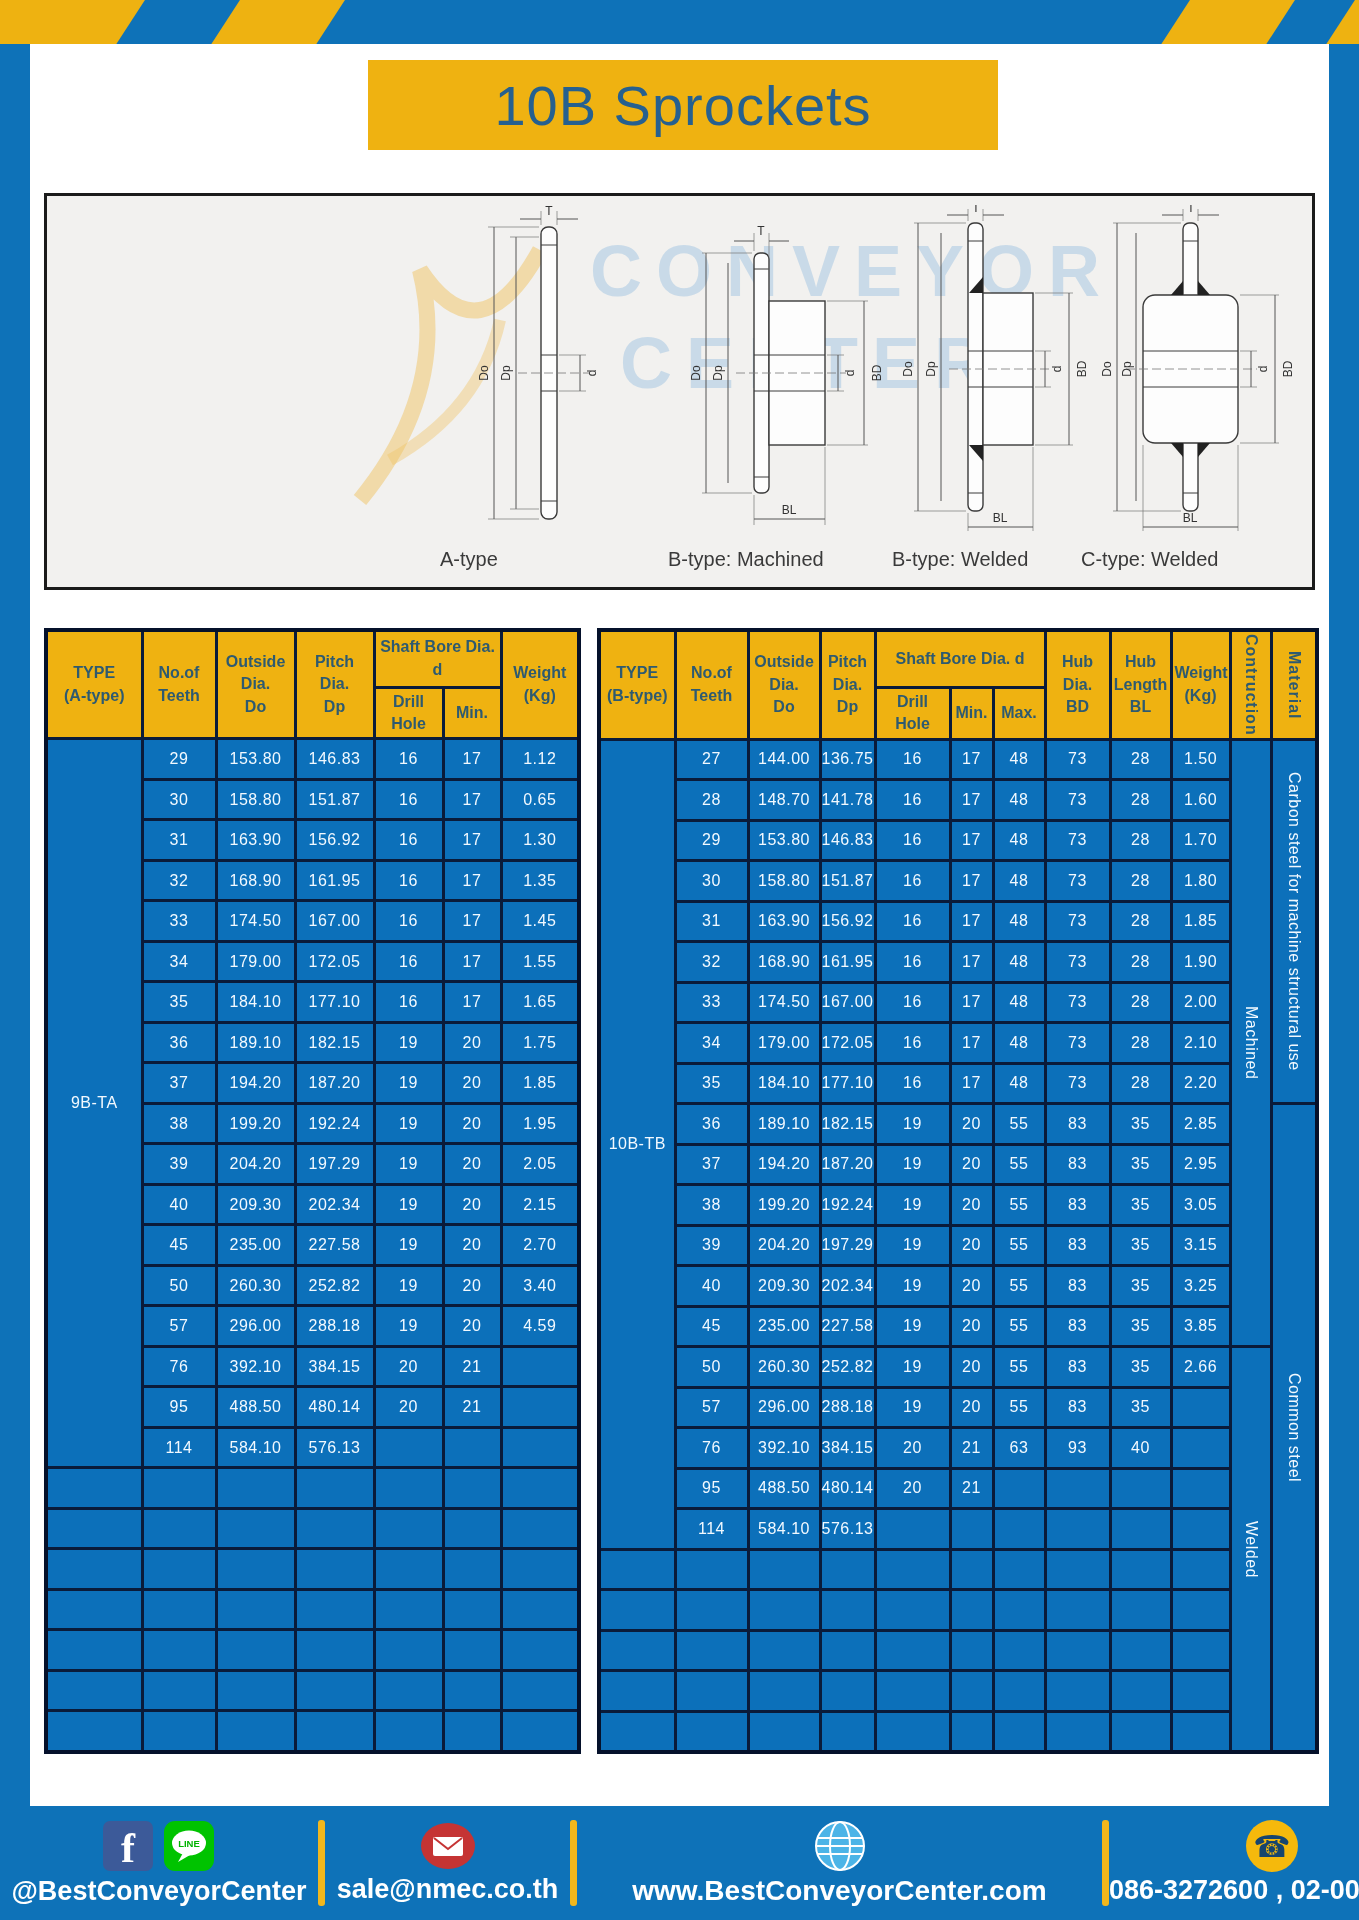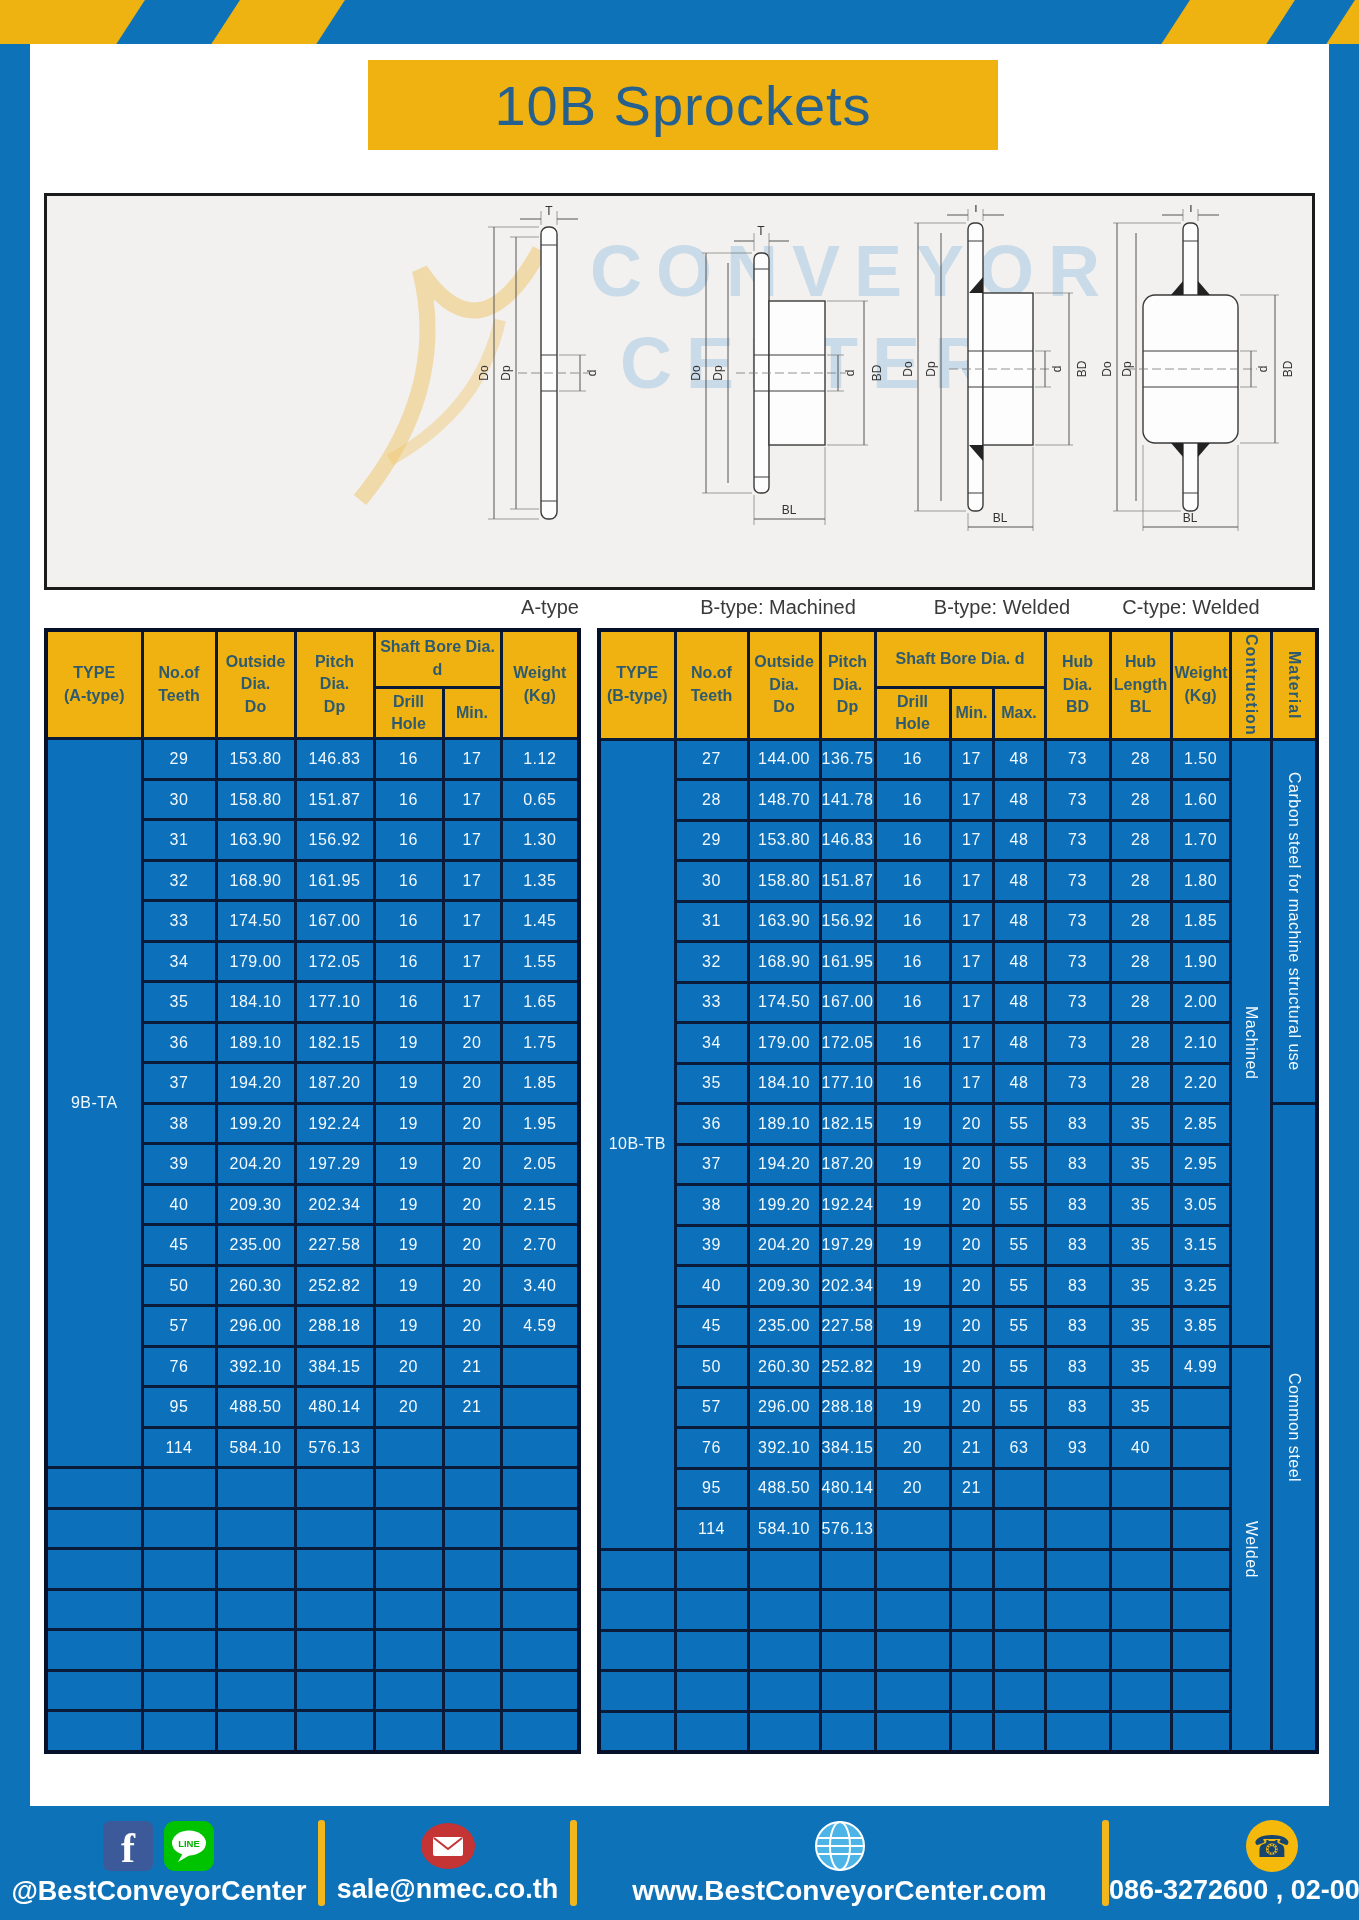--- a/index.html
+++ b/index.html
@@ -21,21 +21,21 @@
   
   .panel{position:absolute;left:44px;top:193px;width:1271px;height:397px;background:#f2f1ef;
     border:3px solid #1b1b1b;box-sizing:border-box;}
   .specs{position:absolute;left:62px;top:300px;}
   .spec-line{font-size:23px;font-weight:bold;color:#1f5f8d;line-height:33px;white-space:nowrap;}
   .watermark{position:absolute;left:590px;top:225px;width:440px;text-align:center;
     color:rgba(150,190,224,0.45);font-weight:bold;pointer-events:none;}
   .watermark div{font-size:72px;line-height:92px;letter-spacing:14px;}
   .swoosh{position:absolute;left:330px;top:210px;}
   .drawing{position:absolute;top:205px;width:220px;height:330px;}
-  .caption{position:absolute;top:548px;width:220px;text-align:center;font-size:20px;color:#3a3a3a;margin-top:48px;}
+  .caption{position:absolute;top:548px;width:220px;font-size:20px;color:#3a3a3a;}
   .drawing line,.drawing path.geo,.drawing rect{stroke:#3a3a3a;fill:none;}
   .drawing rect{fill:#fdfdfd;stroke-width:1.4;}
   .drawing .dim{stroke:#555;stroke-width:1;}
   .drawing .ext{stroke:#777;stroke-width:0.7;}
   .drawing .cl{stroke:#777;stroke-width:0.8;stroke-dasharray:9 4;}
   .drawing text{font-size:12px;fill:#333;font-family:"Liberation Sans",sans-serif;text-anchor:middle;}
   .weld{fill:#222;stroke:none;}
 
   
   table.spec{border-collapse:collapse;table-layout:fixed;position:absolute;background:#0c70ba;
@@ -688,21 +688,21 @@
         </tr>
         <tr>
           <td>50</td>
           <td>260.30</td>
           <td>252.82</td>
           <td>19</td>
           <td>20</td>
           <td>55</td>
           <td>83</td>
           <td>35</td>
-          <td>4.99</td>
+          <td>2.66</td>
           <td rowspan="10" class="vert">Welded</td>
         </tr>
         <tr>
           <td>57</td>
           <td>296.00</td>
           <td>288.18</td>
           <td>19</td>
           <td>20</td>
           <td>55</td>
           <td>83</td>

